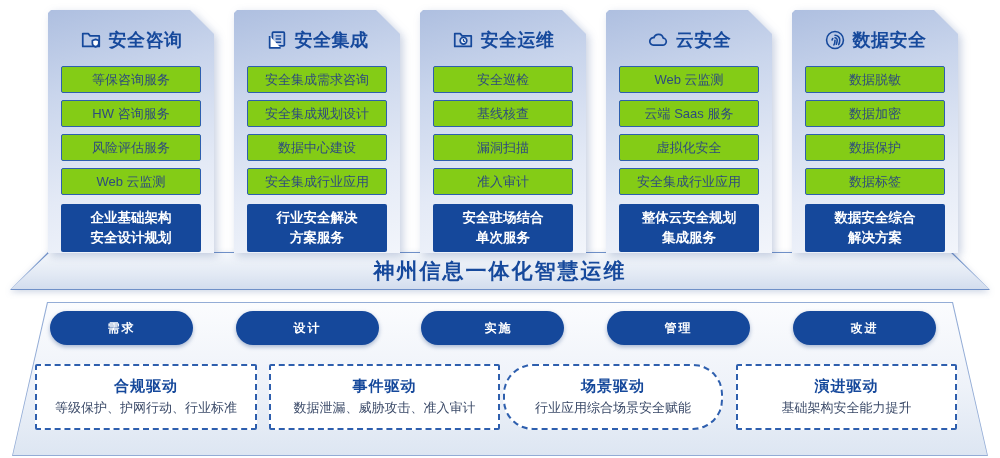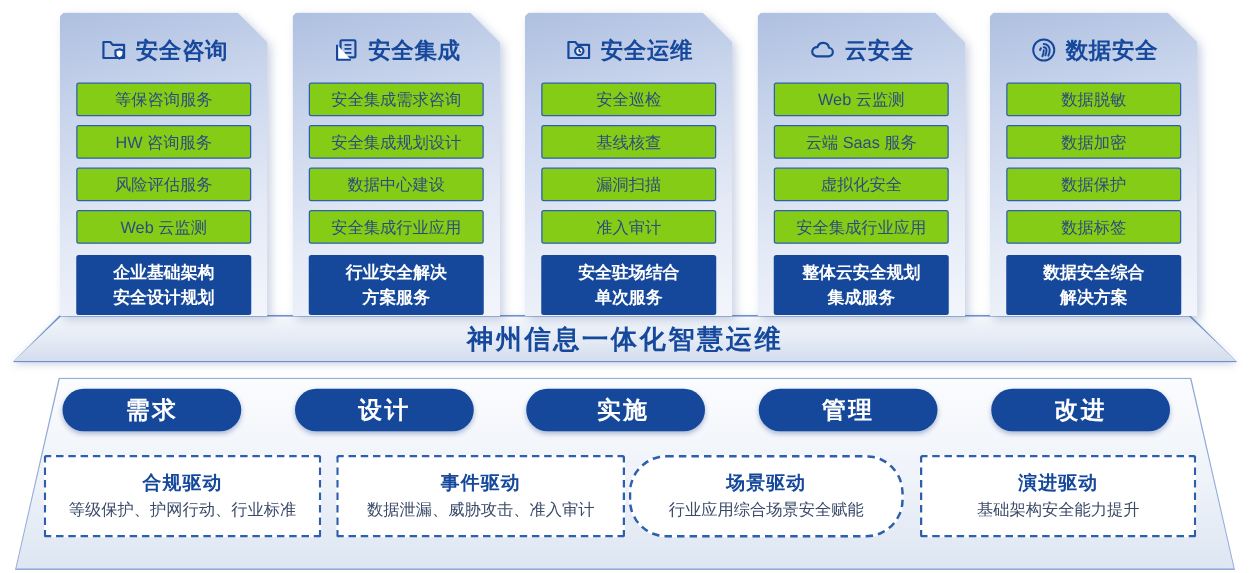--- a/index.html
+++ b/index.html
@@ -44,21 +44,21 @@
   
   .platform-wrap { position:absolute; left:0; top:302px; width:1000px; height:154px; }
   .platform-border { position:absolute; inset:0; background:#93ACD6;
     clip-path: polygon(4.7% 0, 95.3% 0, 98.8% 100%, 1.2% 100%); }
   .platform-fill { position:absolute; inset:1px; background:linear-gradient(to bottom, #fbfcfe 0%, #eef2f9 55%, #dde6f2 100%);
     clip-path: polygon(4.7% 0, 95.3% 0, 98.8% 100%, 1.2% 100%); }
 
   
   .pill { position:absolute; top:311px; width:143px; height:34px; background:#15489B;
     border-radius:17px; display:flex; align-items:center; justify-content:center;
-    color:#ffffff; font-size:19px; font-weight:bold; letter-spacing:2px;
+    color:#ffffff; font-size:12px; font-weight:bold; letter-spacing:2px;
     box-shadow:0 2px 4px rgba(20,60,130,.35); }
 
   
   .driver { position:absolute; top:364px; height:66px; background:#ffffff;
     border:2px dashed #2E5FAE; border-radius:2px;
     display:flex; flex-direction:column; align-items:center; justify-content:center; gap:3px; }
   .driver-title { font-size:15px; font-weight:bold; color:#15489B; letter-spacing:1px; }
   .driver-desc { font-size:13px; color:#3B4A68; white-space:nowrap; }
 </style>
 </head>

